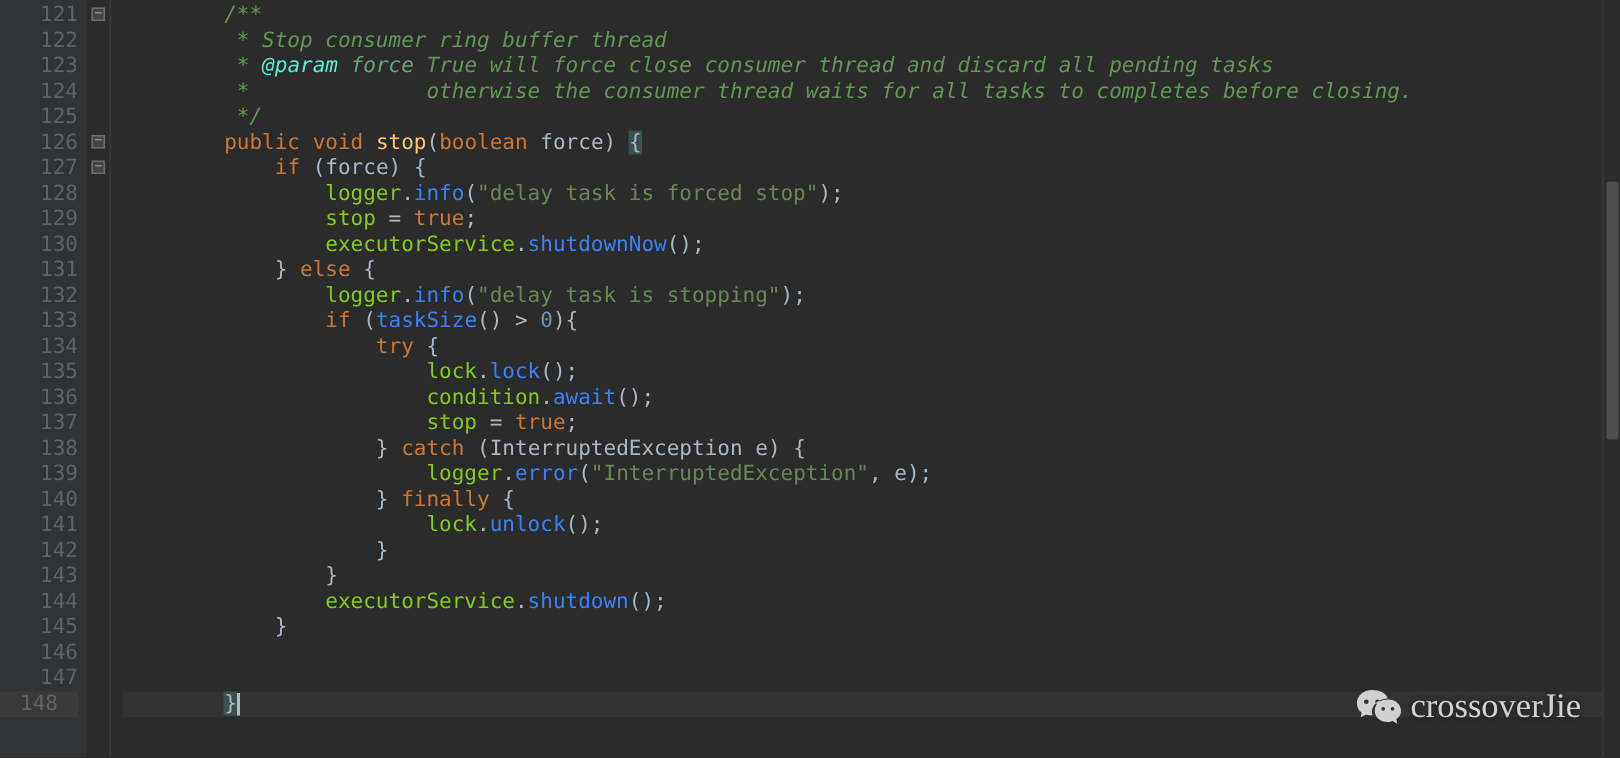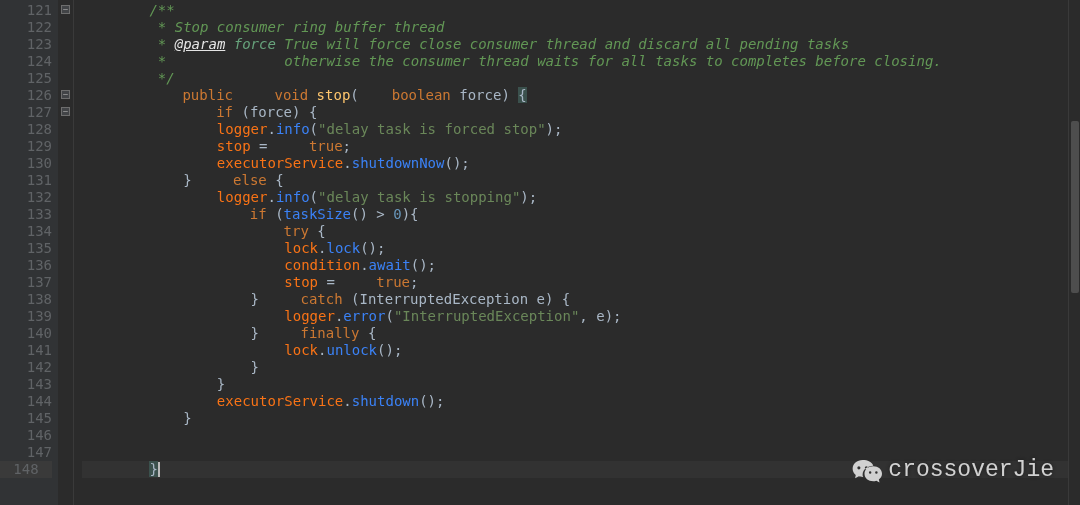--- a/index.html
+++ b/index.html
@@ -55,28 +55,28 @@
     position: relative;
   }
   .code-line { height: 17px; display: block; }
   .caret-line {
     background: #323232;
     display: inline-block;
     width: 100%;
   }
   .caret-line.gline { background: #3a3a3a; text-align: center; }
   .doc  { color: #629755; font-style: italic; }
-  .doctag { color: #e5e5e5; font-style: italic; text-decoration: underline; }
+  .doctag { color: #5eead4; font-style: italic; }
   .docparam { color: #67a37c; font-style: italic; font-weight: 500; }
-  .kw   { color: #cc7832; margin-left: 33px; }
+  .kw   { color: #cc7832; }
   .mname{ color: #ffc66d; }
   .mcall{ color: #3b82f6; }
   .str  { color: #6a8759; }
   .num  { color: #6897bb; }
-  .fld  { color: #f97316; }
+  .fld  { color: #84cc16; }
   .op   { color: #a9b7c6; }
   .par  { color: #a9b7c6; }
   .brace{ color: #a9b7c6; }
   .brace-match { background: #3b514d; }
   .caret-box {
     border: 1px solid #bbbbbb;
     display: inline-block;
     width: 0;
     height: 15px;
     vertical-align: text-bottom;
@@ -98,21 +98,21 @@
   }
 
   .watermark {
     position: absolute;
     right: 26px;
     bottom: 20px;
     display: flex;
     align-items: center;
     gap: 6px;
     color: #e8e8e8;
-    font-family: Liberation Mono, monospace;
+    font-family: Liberation Serif, serif;
     font-size: 23px;
     opacity: 0.88;
     pointer-events: none;
     text-shadow: 0 0 4px rgba(0,0,0,0.6);
     text-align: center;
   }
   .watermark svg { width: 30px; height: 30px; }
 </style>
 </head>
 <body>

